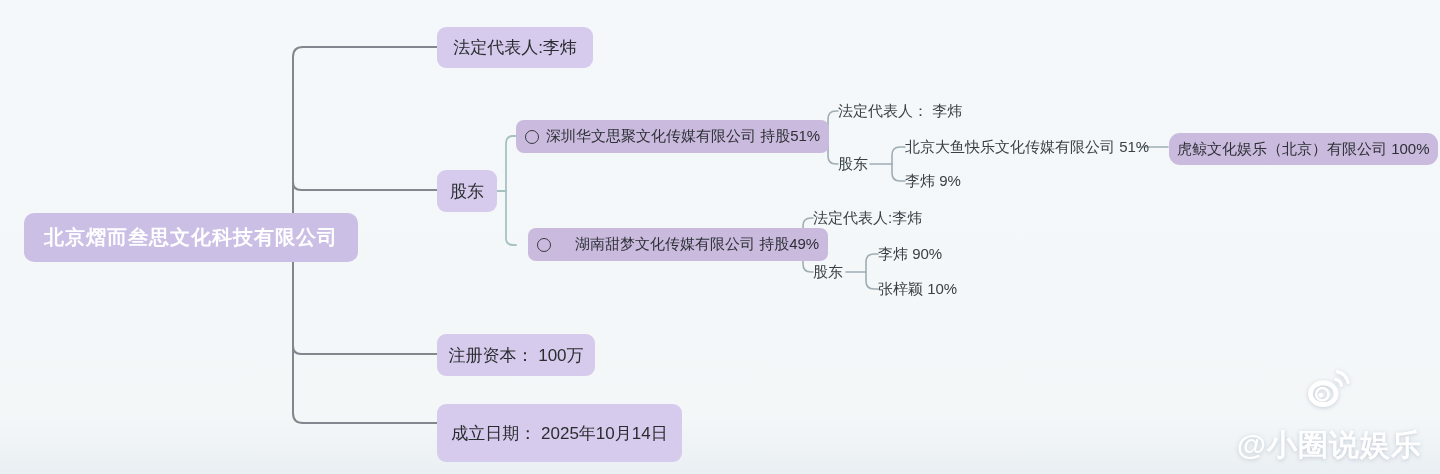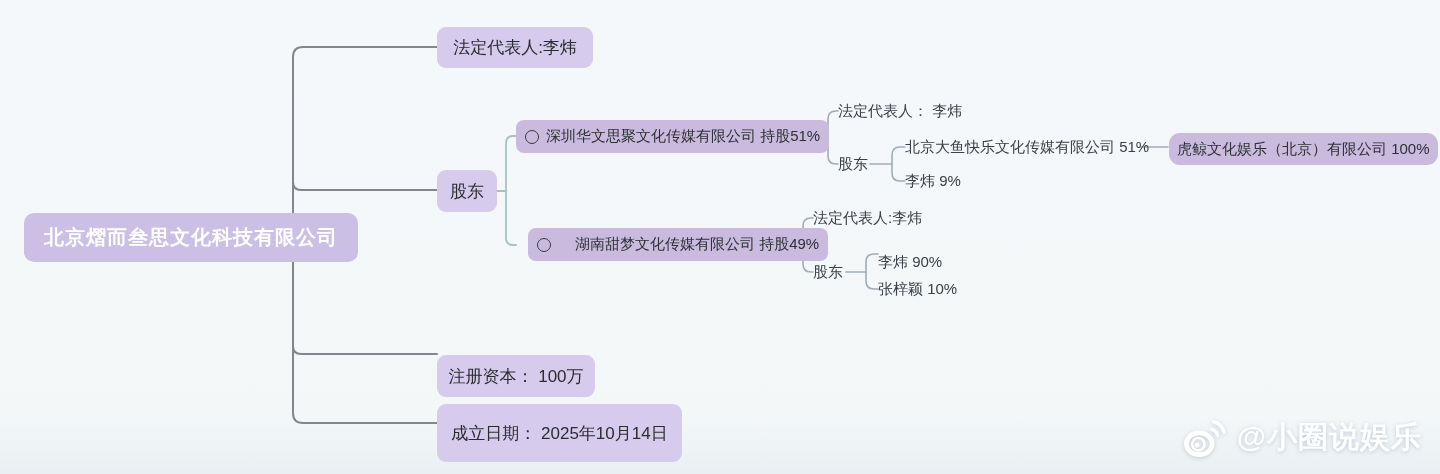--- a/index.html
+++ b/index.html
@@ -18,21 +18,21 @@
     border-radius:9px;font-size:17px;
     white-space:nowrap;box-sizing:border-box;
   }
   .node-root{
     left:24px;top:213px;width:334px;height:49px;
     background:#cbbfe5;color:#ffffff;font-size:20px;
     border-radius:10px;letter-spacing:1px;font-weight:bold;
   }
   .node-legal{left:437px;top:27px;width:156px;height:41px;}
   .node-share{left:437px;top:170px;width:60px;height:42px;}
-  .node-capital{left:437px;top:334px;width:158px;height:42px;margin-top:21px;}
+  .node-capital{left:437px;top:334px;width:158px;height:42px;}
   .node-date{left:437px;top:404px;width:245px;height:58px;}
   .node-hl{
     background:#c9bade;border-radius:8px;height:33px;
     font-size:15px;padding:0 9px;gap:7px;color:#2e3036;
   }
   .node-sz{left:516px;top:120px;}
   .node-hn{left:528px;top:228px;gap:24px;}
   .node-hujing{left:1169px;top:133px;height:27px;border-radius:11px;padding:16px 8px;}
   .circle-ic{
     display:inline-block;width:12px;height:12px;flex:0 0 12px;
@@ -41,28 +41,29 @@
   .plain{
     position:absolute;z-index:2;transform:translateY(-50%);
     font-size:15px;color:#3b4046;white-space:nowrap;
   }
   .t-sz-legal{left:838px;top:111px;}
   .t-sz-share{left:838px;top:164px;}
   .t-bj-dayu{left:905px;top:147px;}
   .t-liwei49{left:905px;top:181px;}
   .t-hn-legal{left:813px;top:218px;}
   .t-hn-share{left:813px;top:272px;}
-  .t-liwei90{left:878px;top:254px;margin-top:8px;}
+  .t-liwei90{left:878px;top:254px;}
   .t-zhang10{left:878px;top:289px;}
   .watermark{
     position:absolute;right:18px;bottom:8px;z-index:3;
-    display:flex;gap:9px;
+    display:flex;align-items:center;gap:9px;
     color:rgba(255,255,255,0.97);
     font-size:30px;font-weight:bold;letter-spacing:1px;
     text-shadow:0 1px 4px rgba(165,175,190,0.6);
+    flex-direction:column;
   }
   .watermark svg{filter:drop-shadow(0 1px 2px rgba(165,175,190,0.55));}
 </style>
 </head>
 <body>
 
 <div class="stage">
 
   <svg class="connector-layer" width="1440" height="474" viewBox="0 0 1440 474" fill="none">
 

